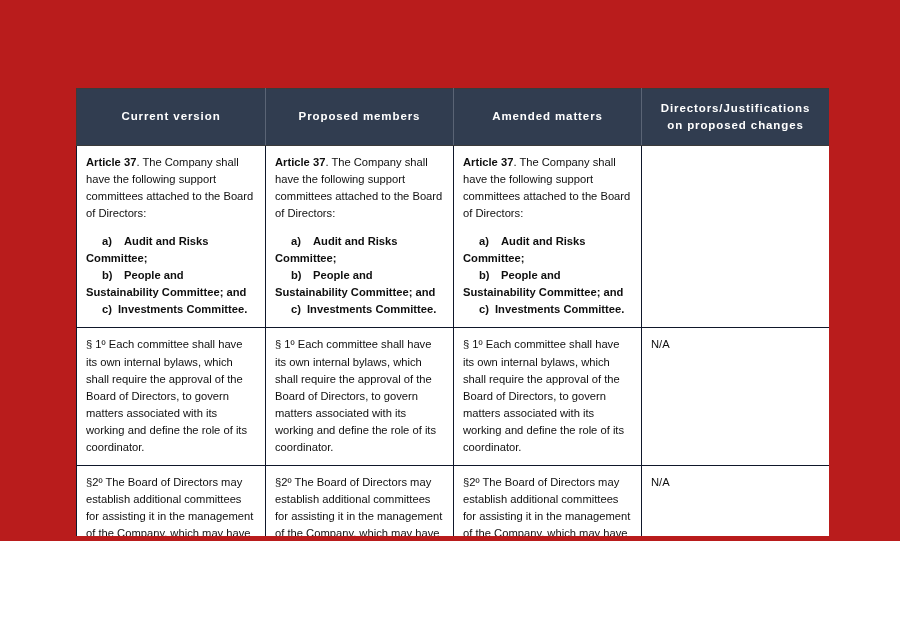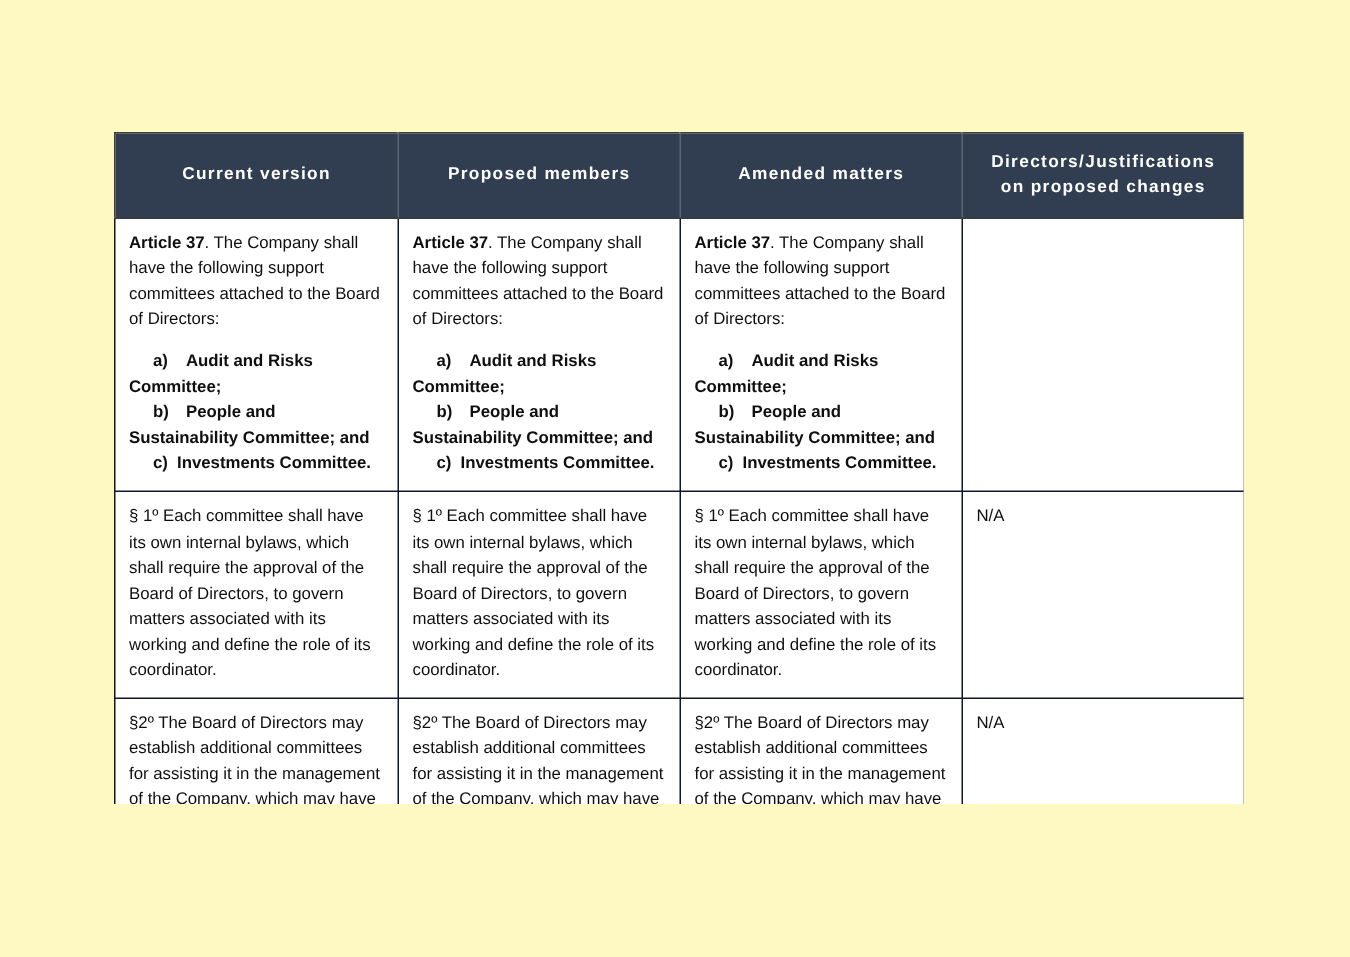--- a/index.html
+++ b/index.html
@@ -11,22 +11,22 @@
     width: 900px;
     height: 638px;
     font-family: "Liberation Sans", sans-serif;
     color: #111111;
     overflow: hidden;
   }
 
   .page {
     position: relative;
     width: 900px;
-    height: 638px;
-    background: #fef9c3;
+    height: 541px;
+    background: #b91c1c;
   }
 
   .table-wrap {
     position: absolute;
     left: 76px;
     top: 88px;
     width: 753px;
     height: 448px;
     overflow: hidden;
   }

